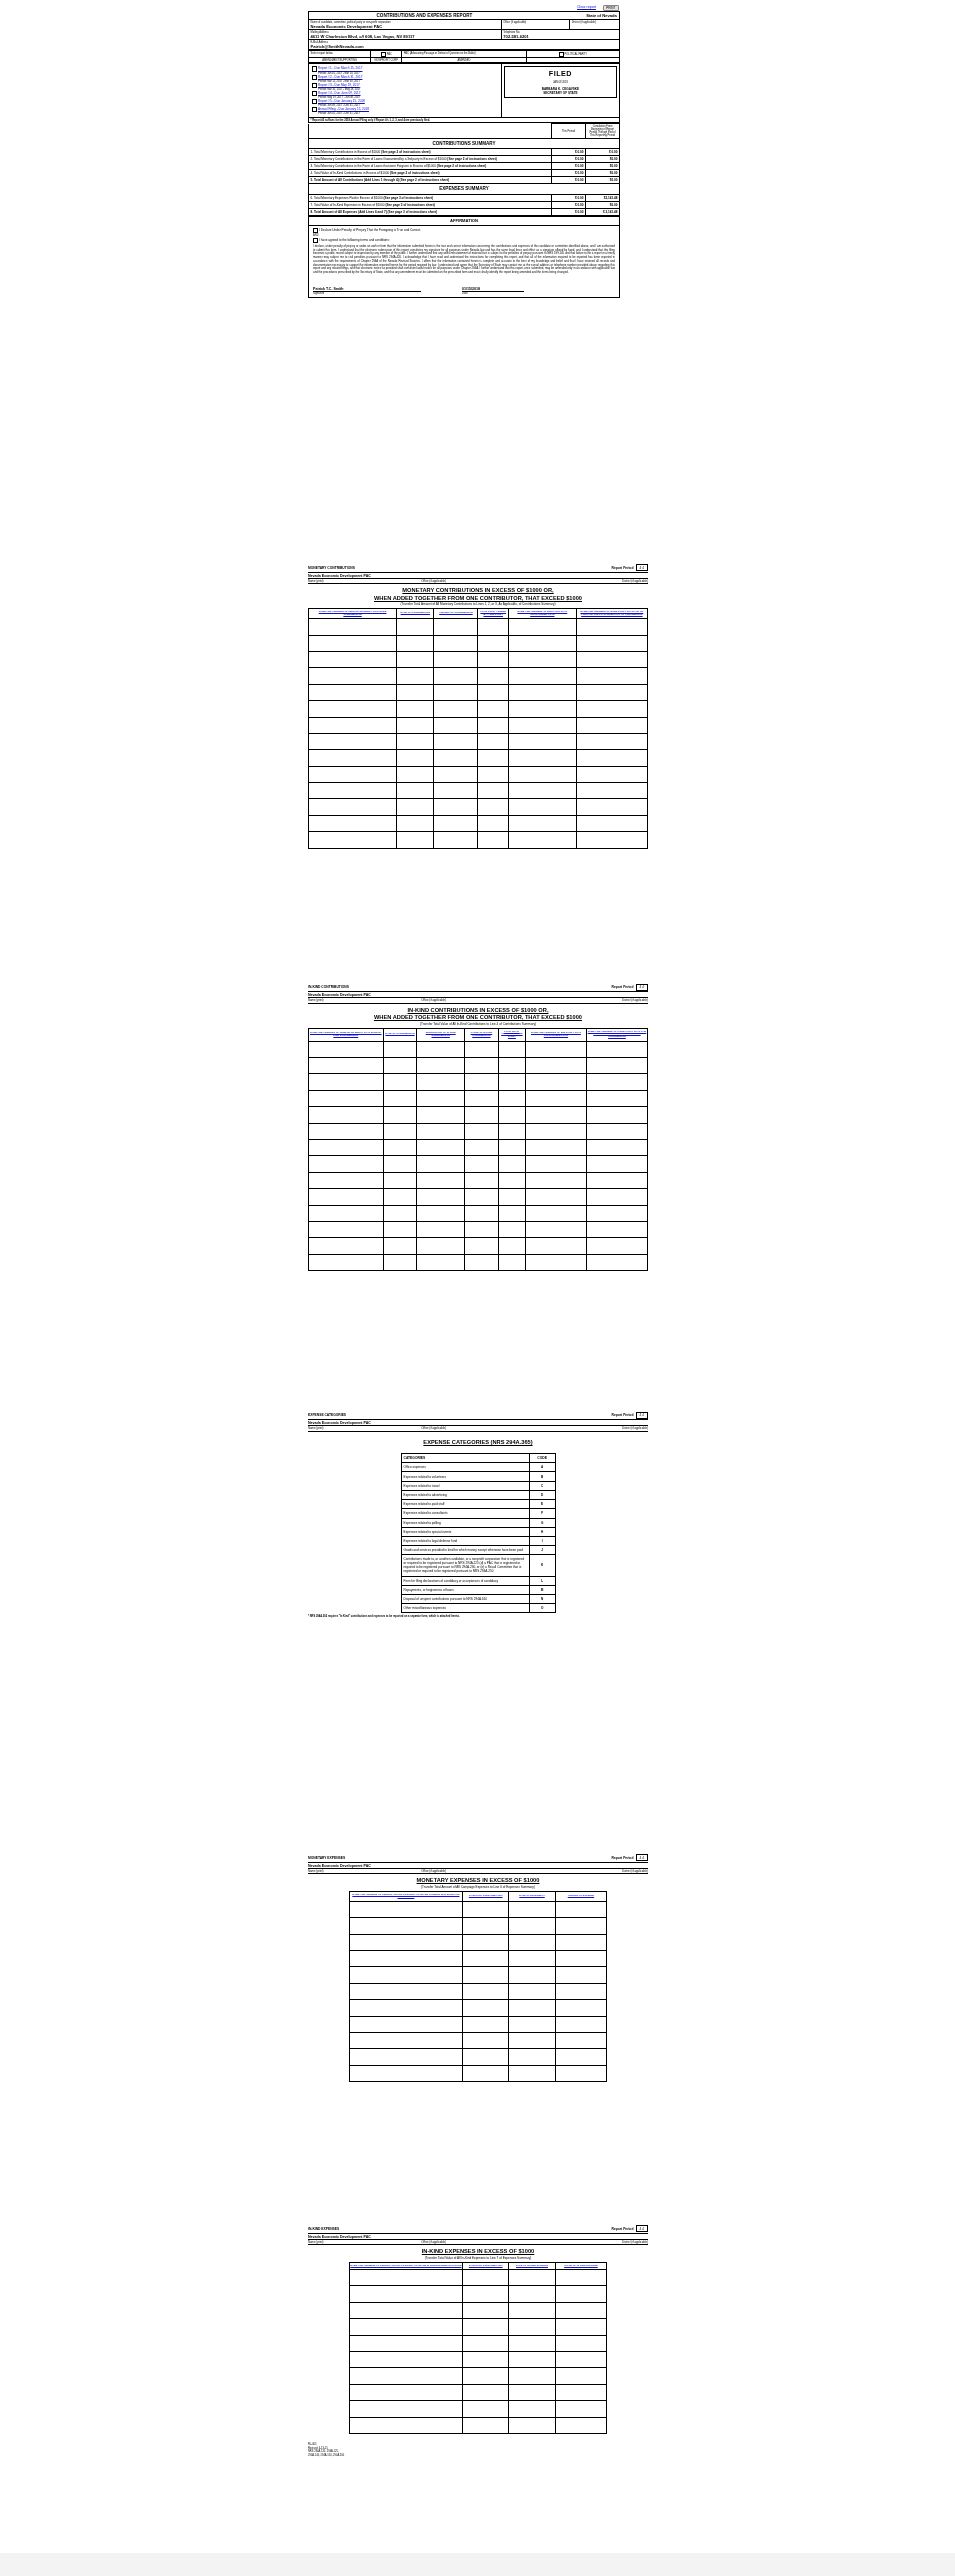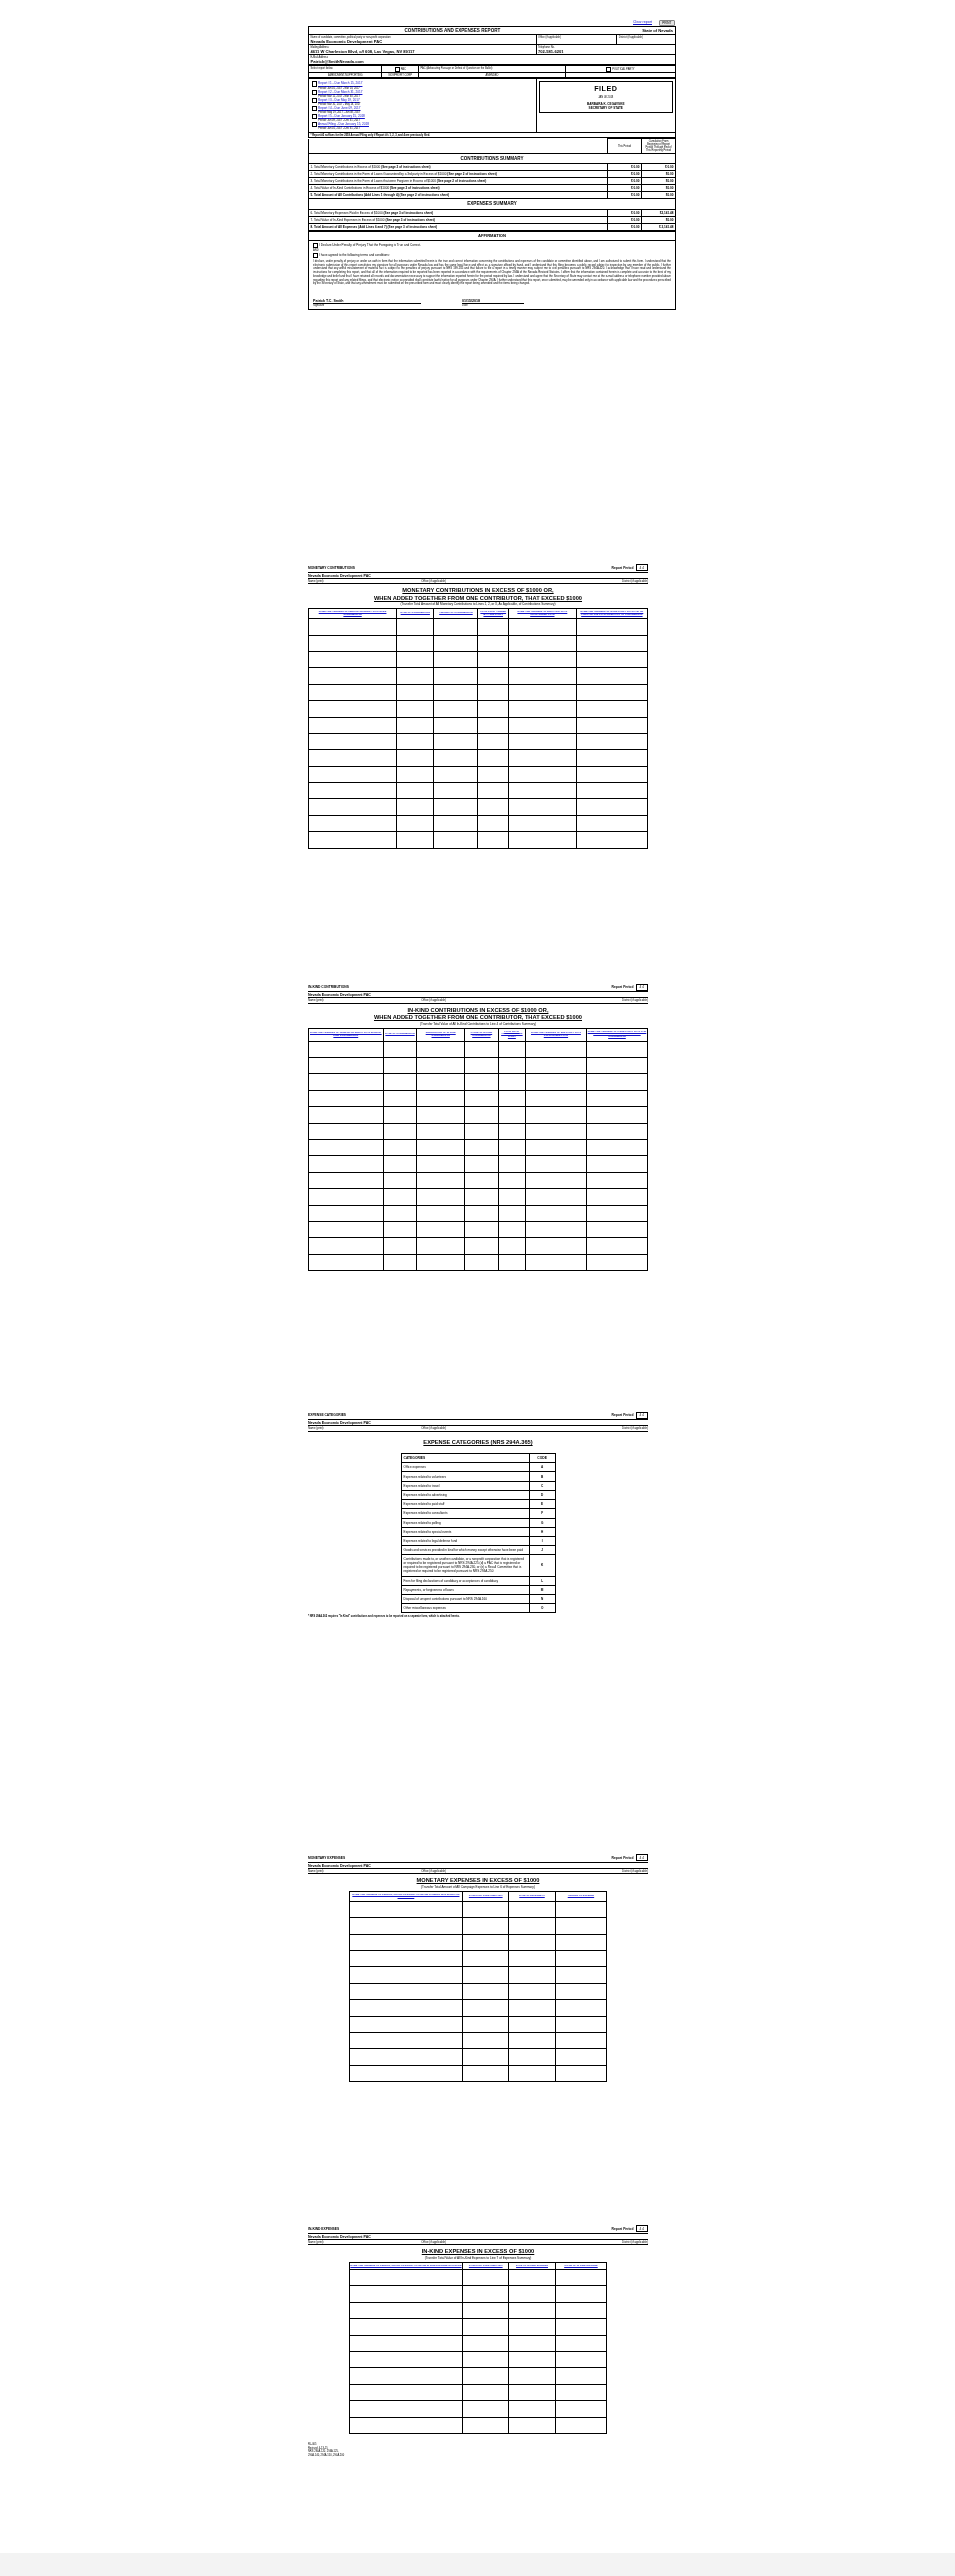--- a/index.html
+++ b/index.html
@@ -69,21 +69,21 @@
 
   .footnote{font-size:2.6px;padding-top:2.1px}
   .formfoot{font-size:2.6px;line-height:1.35}
 </style>
 </head>
 <body>
 
 <div class="page">
 
   <div class="sheet" style="width:955px;height:546px;">
-    <div id="form1" style="position:absolute;left:308px;top:17px;width:368px;">
+    <div id="form1" style="position:absolute;left:308px;top:2px;width:312px;">
 
       <div class="toolbar">
         <span class="lnk">Clear report</span>
         <span class="prt">PRINT</span>
       </div>
 
       <div class="hdrbar">
         <div class="t1">CONTRIBUTIONS AND EXPENSES REPORT</div>
         <div class="t2">State of Nevada</div>
       </div>

